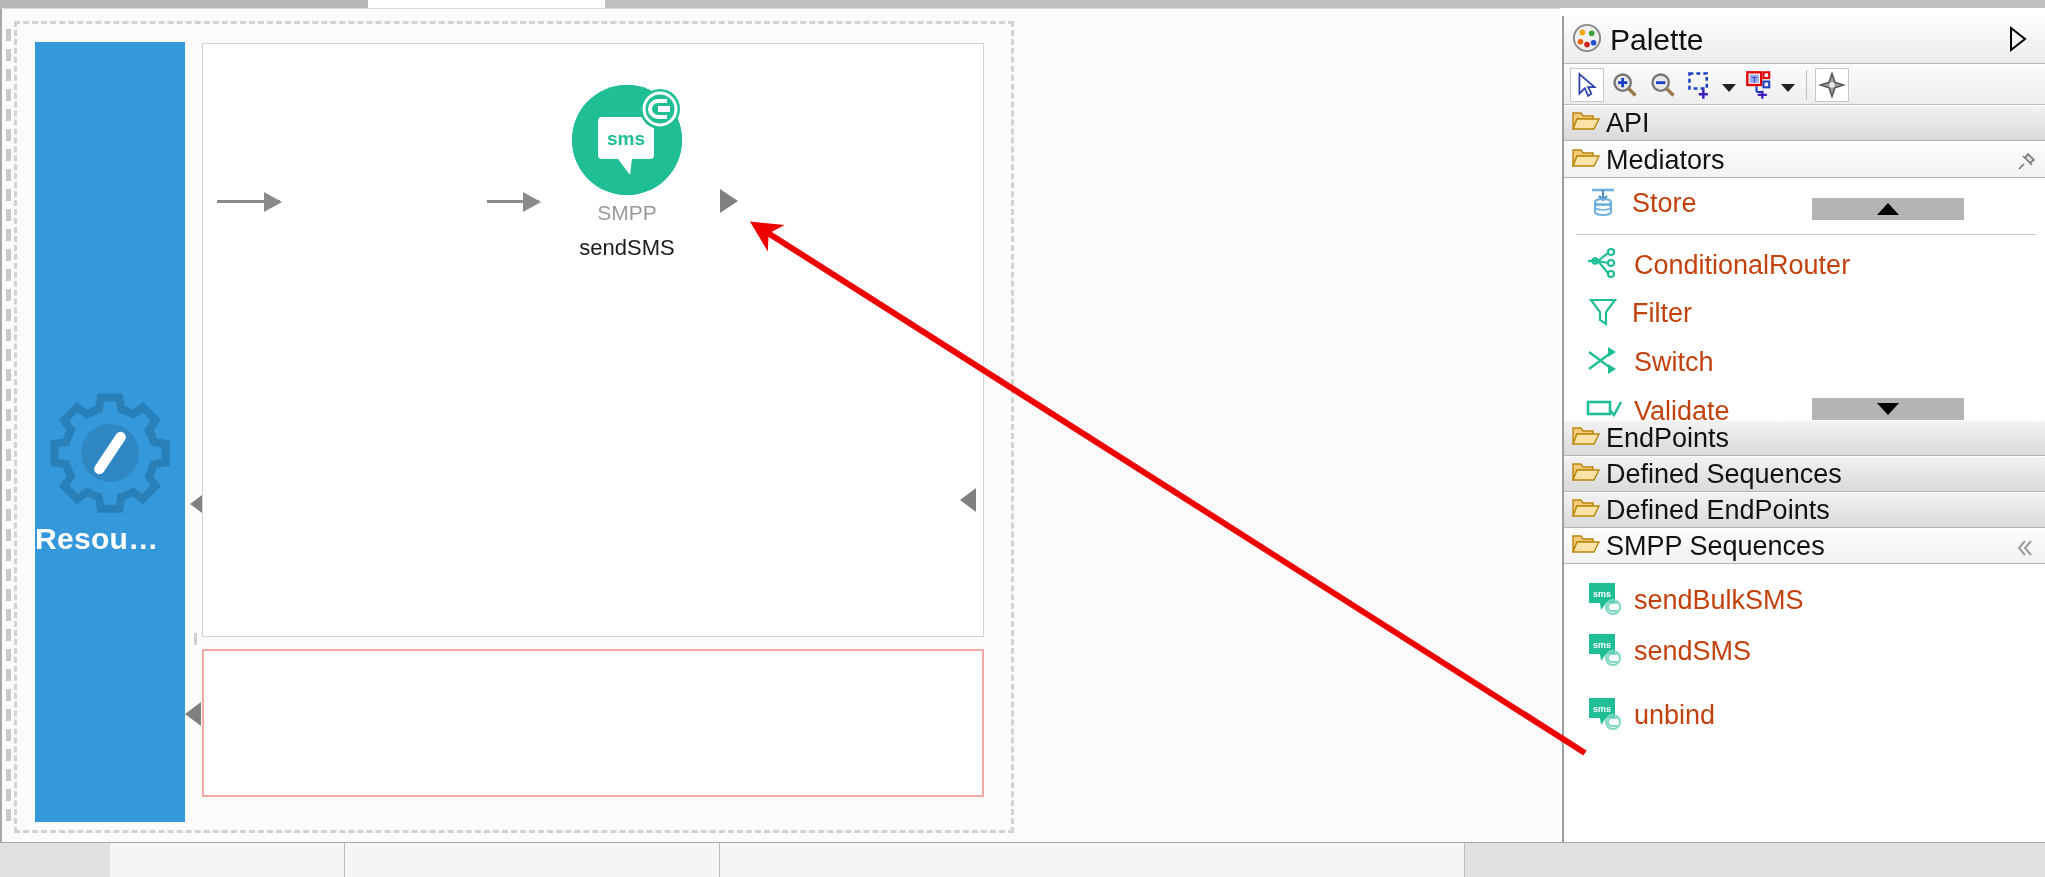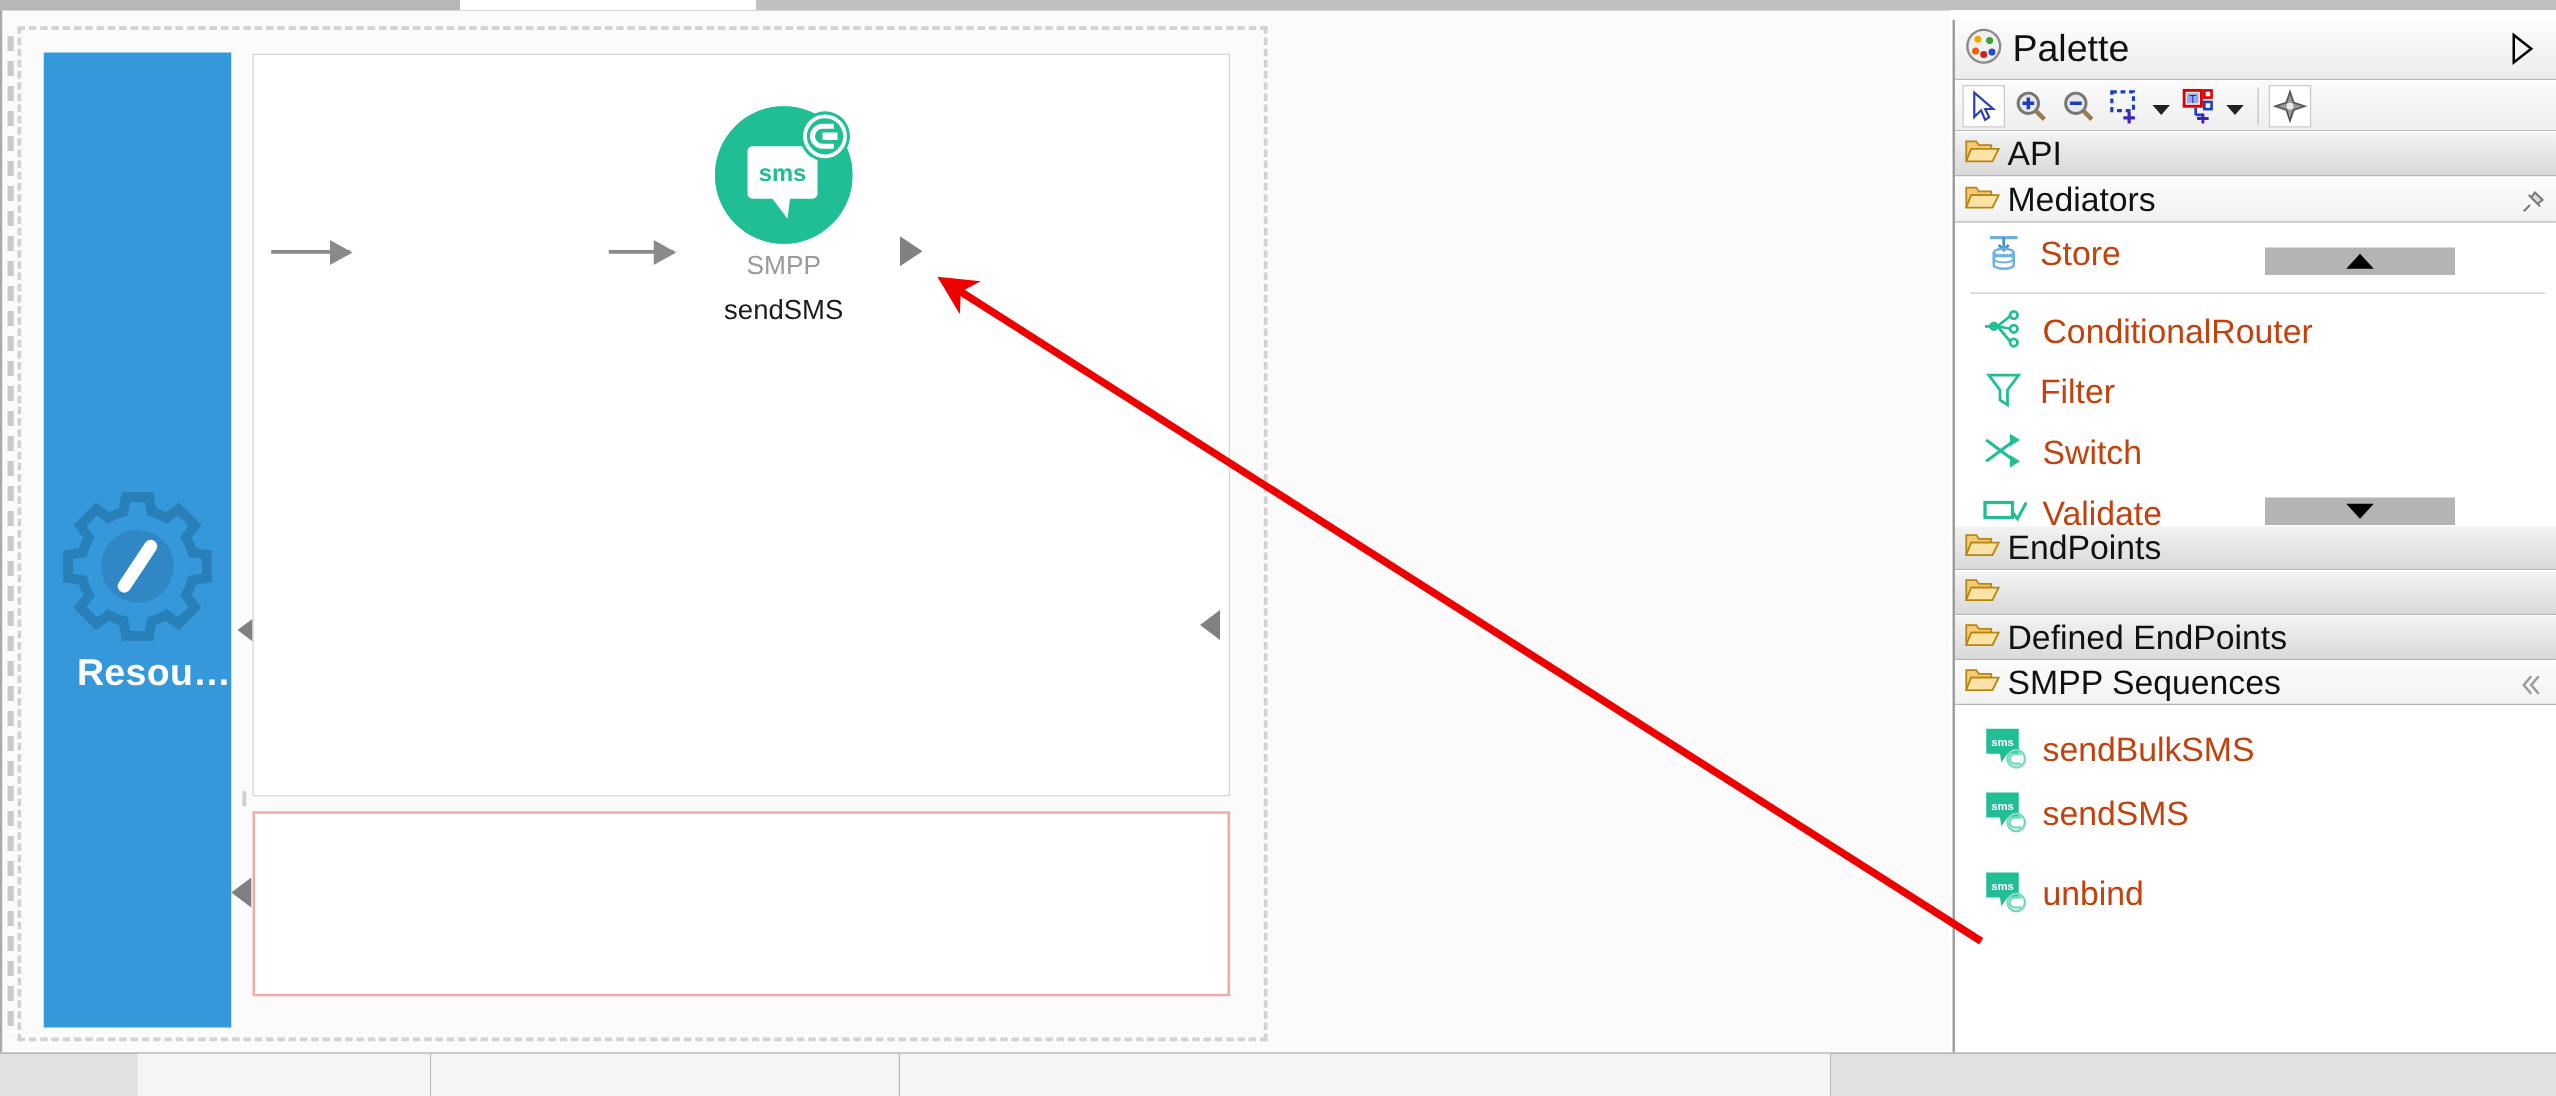--- a/index.html
+++ b/index.html
@@ -44,21 +44,21 @@
     position:absolute; left:33px; top:33px; width:150px; height:780px;
     background:#3498db;
     overflow:hidden;
   }
   .gear-wrap {
     position:absolute; left:50%; top:345px; transform:translateX(-50%);
     width:132px; height:132px;
   }
   .resource-label {
     position:absolute; left:0; top:480px; width:150px;
-    text-align:right;
+    text-align:left;
     color:#ffffff; font-weight:bold; font-size:30px;
     letter-spacing:0.3px;
     font-family:"Liberation Sans", sans-serif;
   }
   .resource-caret {
     position:absolute; left:188px; top:483px;
     width:0;height:0;
     border-top:12px solid transparent;
     border-bottom:12px solid transparent;
     border-right:16px solid #808080;
@@ -450,20 +450,21 @@
       <span class="sect-label">EndPoints</span>
     </div>
 
     <div class="sect" style="top:440px;">
       <span>
         <svg width="28" height="22" viewBox="0 0 28 22">
             <path d="M1 19 L1 3 L9 3 L11 6 L21 6 L21 9 L5 9 Z" fill="#f3c97c" stroke="#b8860b" stroke-width="1.4"></path>
             <path d="M5 9 L27 9 L22 19 L1 19 Z" fill="#fbe3a8" stroke="#b8860b" stroke-width="1.4"></path>
           </svg>
       </span>
+      <span class="sect-label">Defined Sequences</span>
     </div>
 
     <div class="sect" style="top:476px;">
       <span>
         <svg width="28" height="22" viewBox="0 0 28 22">
             <path d="M1 19 L1 3 L9 3 L11 6 L21 6 L21 9 L5 9 Z" fill="#f3c97c" stroke="#b8860b" stroke-width="1.4"></path>
             <path d="M5 9 L27 9 L22 19 L1 19 Z" fill="#fbe3a8" stroke="#b8860b" stroke-width="1.4"></path>
           </svg>
       </span>
       <span class="sect-label">Defined EndPoints</span>

